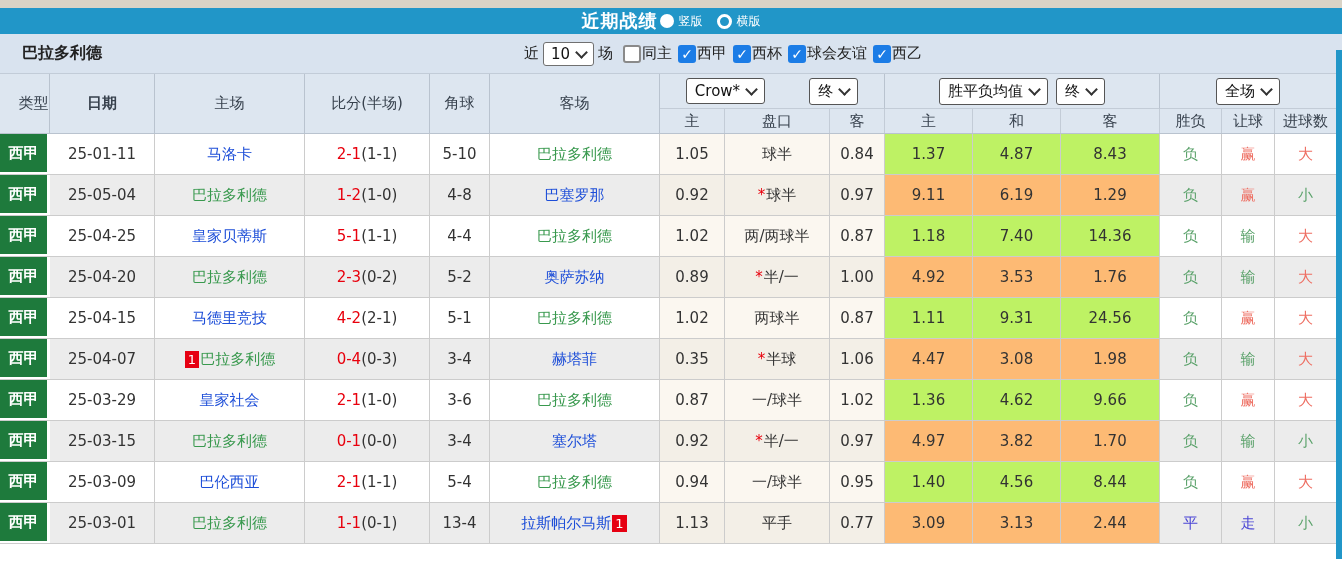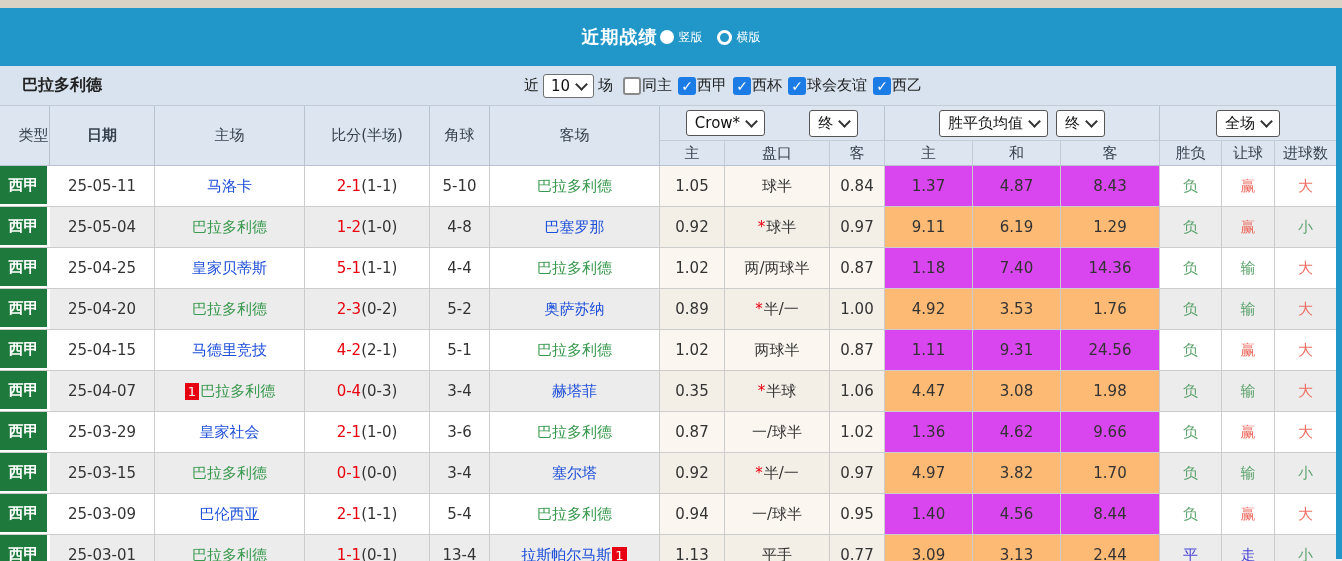--- a/index.html
+++ b/index.html
@@ -4,21 +4,21 @@
 <style>
   html,body{margin:0;padding:0;}
   body{
     width:1342px;height:561px;overflow:hidden;background:#fff;
     font-family:"DejaVu Sans","Liberation Sans",sans-serif;
     position:relative;font-size:15px;color:#333;
   }
   .top-strip{height:8px;background:#d9d3c6;}
   
   .title-bar{
-    height:58px;background:#2196c8;display:flex;align-items:center;justify-content:center;
+    height:26px;background:#2196c8;display:flex;align-items:center;justify-content:center;
     color:#fff;
   }
   .title-bar .title{font-weight:bold;font-size:18px;letter-spacing:1px;}
   .radio-group{display:flex;align-items:center;margin-left:2px;font-size:12px;}
   .radio{display:inline-block;width:14px;height:14px;border-radius:50%;box-sizing:border-box;}
   .radio.dot{background:#fff;margin-right:5px;}
   .radio.ring{border:3px solid #fff;background:transparent;margin:0 5px 0 14px;width:15px;height:15px;}
   
   .filter-bar{
     height:40px;background:#d9e3ef;display:flex;align-items:center;position:relative;
@@ -60,21 +60,21 @@
     display:flex;align-items:center;justify-content:center;box-sizing:border-box;
     border-right:1px solid #ccc;overflow:hidden;white-space:nowrap;
   }
   .c.last{border-right:none;}
   .c-league{
     background:#1e7a3c;color:#fff;font-weight:600;border-right:3px solid #fff;
     border-bottom:2px solid #fff;margin-bottom:0;
   }
   .bg-odds{background:#fbf7f0;}
   .row.alt .bg-odds{background:#f3efe7;}
-  .bg-avg{background:#d946ef;}
+  .bg-avg{background:#bef264;}
   .row.alt .bg-avg{background:#fdba74;}
   .t-green{color:#39994e;}
   .t-gray{color:#1d4ed8;}
   .score-main{color:#e8000d;}
   .score-half{color:#333;}
   .star{color:#e8000d;margin-right:1px;}
   .res-green{color:#59a169;}
   .res-red{color:#ee6f63;}
   .res-blue{color:#4a45d5;}
   .badge{
@@ -150,21 +150,21 @@
         <span class="chev"></span>
       </div>
     </div>
     <div class="hc h-sub" style="grid-area: 2 / 13;">胜负</div>
     <div class="hc h-sub" style="grid-area: 2 / 14;">让球</div>
     <div class="hc h-sub last" style="grid-area: 2 / 15;">进球数</div>
   </div>
 <div id="tbody">
     <div class="row" style="grid-template-columns: 50px 105px 150px 125px 60px 170px 65px 105px 55px 88px 88px 99px 62px 53px 61px; height: 41px;">
       <div class="c c-league">西甲</div>
-      <div class="c">25-05-11</div>
+      <div class="c">25-01-11</div>
       <div class="c">
         <span class="t-gray">马洛卡</span>
       </div>
       <div class="c">
         <span class="score-main">2-1</span>
         <span class="score-half">(1-1)</span>
       </div>
       <div class="c">5-10</div>
       <div class="c">
         <span class="t-green">巴拉多利德</span>

